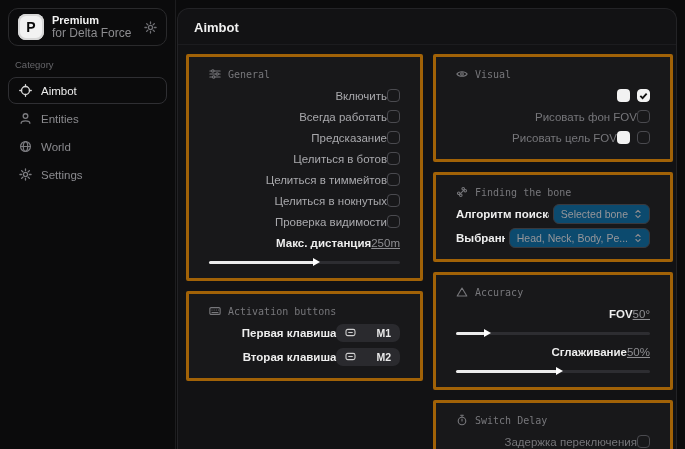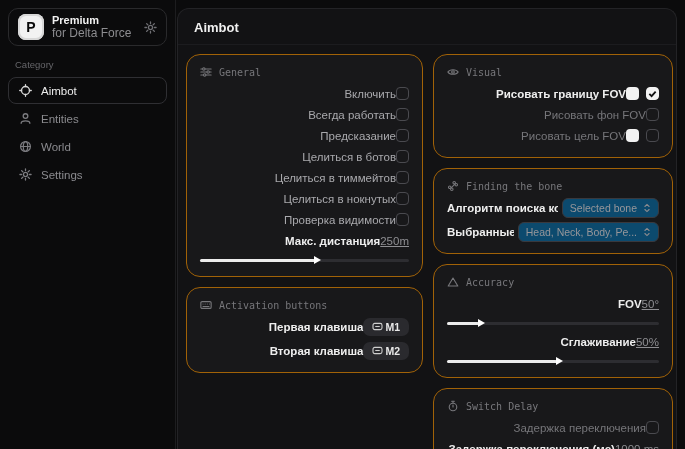--- a/index.html
+++ b/index.html
@@ -50,22 +50,22 @@
     background:#121214; border:1px solid #232326; border-bottom:none;
     border-radius:12px 12px 0 0;
     display:flex; flex-direction:column; overflow:hidden;
   }
   .main-header { padding:11px 16px 9px; border-bottom:1px solid #1c1c1f; }
   .main-title { font-size:13px; font-weight:bold; color:#f0f0f0; }
   .content { display:flex; gap:10px; padding:9px 5px 0 8px; align-items:flex-start; }
   .col-left  { width:237px; flex:0 0 237px; display:flex; flex-direction:column; gap:10px; }
   .col-right { width:240px; flex:0 0 240px; display:flex; flex-direction:column; gap:10px; }
   .card {
-    background:#18181a; border:1px solid #a16207; border-radius:14px;
-    padding:9px 13px 11px;
+    background:#18181a; border:3px solid #a16207; border-radius:2px;
+    padding:9px 20px 11px;
   }
   .card-title {
     display:flex; align-items:center; gap:7px;
     font-family:"DejaVu Sans Mono", monospace;
     font-size:10px; color:#77777b; margin:2px 0 5px;
   }
   .card-title .tico { display:flex; color:#77777b; }
   .row { display:flex; align-items:center; justify-content:flex-end; min-height:21px; }
   .lbl { font-size:11.5px; color:#a9a9ad; }
   .lbl-bright { font-size:11.5px; color:#eeeeee; font-weight:bold; }
@@ -95,21 +95,21 @@
     display:flex; align-items:center; gap:6px; flex:0 0 auto;
     background:#0c4a6e; border:1px solid #39393e; border-radius:6px;
     padding:3px 7px; font-size:10.5px; color:#96969a;
     max-width:152px; cursor:pointer;
   }
   .dd .dtxt { white-space:nowrap; overflow:hidden; }
   .dd .chev { display:flex; color:#8a8a8e; flex:0 0 auto; }
   .trunc { white-space:nowrap; overflow:hidden; flex:1 1 auto; margin-right:4px; }
   
   .key {
-    display:flex; align-items:center; gap:2px;
+    display:flex; align-items:center; gap:20px;
     background:#2a2a2e; border-radius:7px; padding:3px 9px;
     font-size:10.5px; font-weight:bold; color:#e9e9e9; cursor:pointer;
   }
   .key .kico { display:flex; color:#cfcfcf; }
   .rowgap { margin-top:3px; }
 </style>
 </head>
 <body>
 
 <div class="sidebar">
@@ -279,21 +279,20 @@
           <span class="tico">
             <svg width="12" height="12" viewBox="0 0 14 14" fill="none" stroke="currentColor" stroke-width="1.3" stroke-linecap="round">
               <path d="M1 7c2.2-3.6 9.8-3.6 12 0c-2.2 3.6-9.8 3.6-12 0z"></path>
                 <circle cx="7" cy="7" r="1.5"></circle>
             </svg>
           </span>
           <span>Visual</span>
         </div>
 
         <div class="row">
-          <span class="lbl-bright">Рисовать границу FOV</span>
           <span class="rctrl">
             <span class="swatch"></span>
             <span class="cb checked">
                 <svg width="9" height="9" viewBox="0 0 10 10" fill="none" stroke="currentColor" stroke-width="2">
                   <path d="M1.5 5.5l2.5 2.5 4.5-5"></path>
                 </svg>
               </span>
           </span>
         </div>
         <div class="row">

